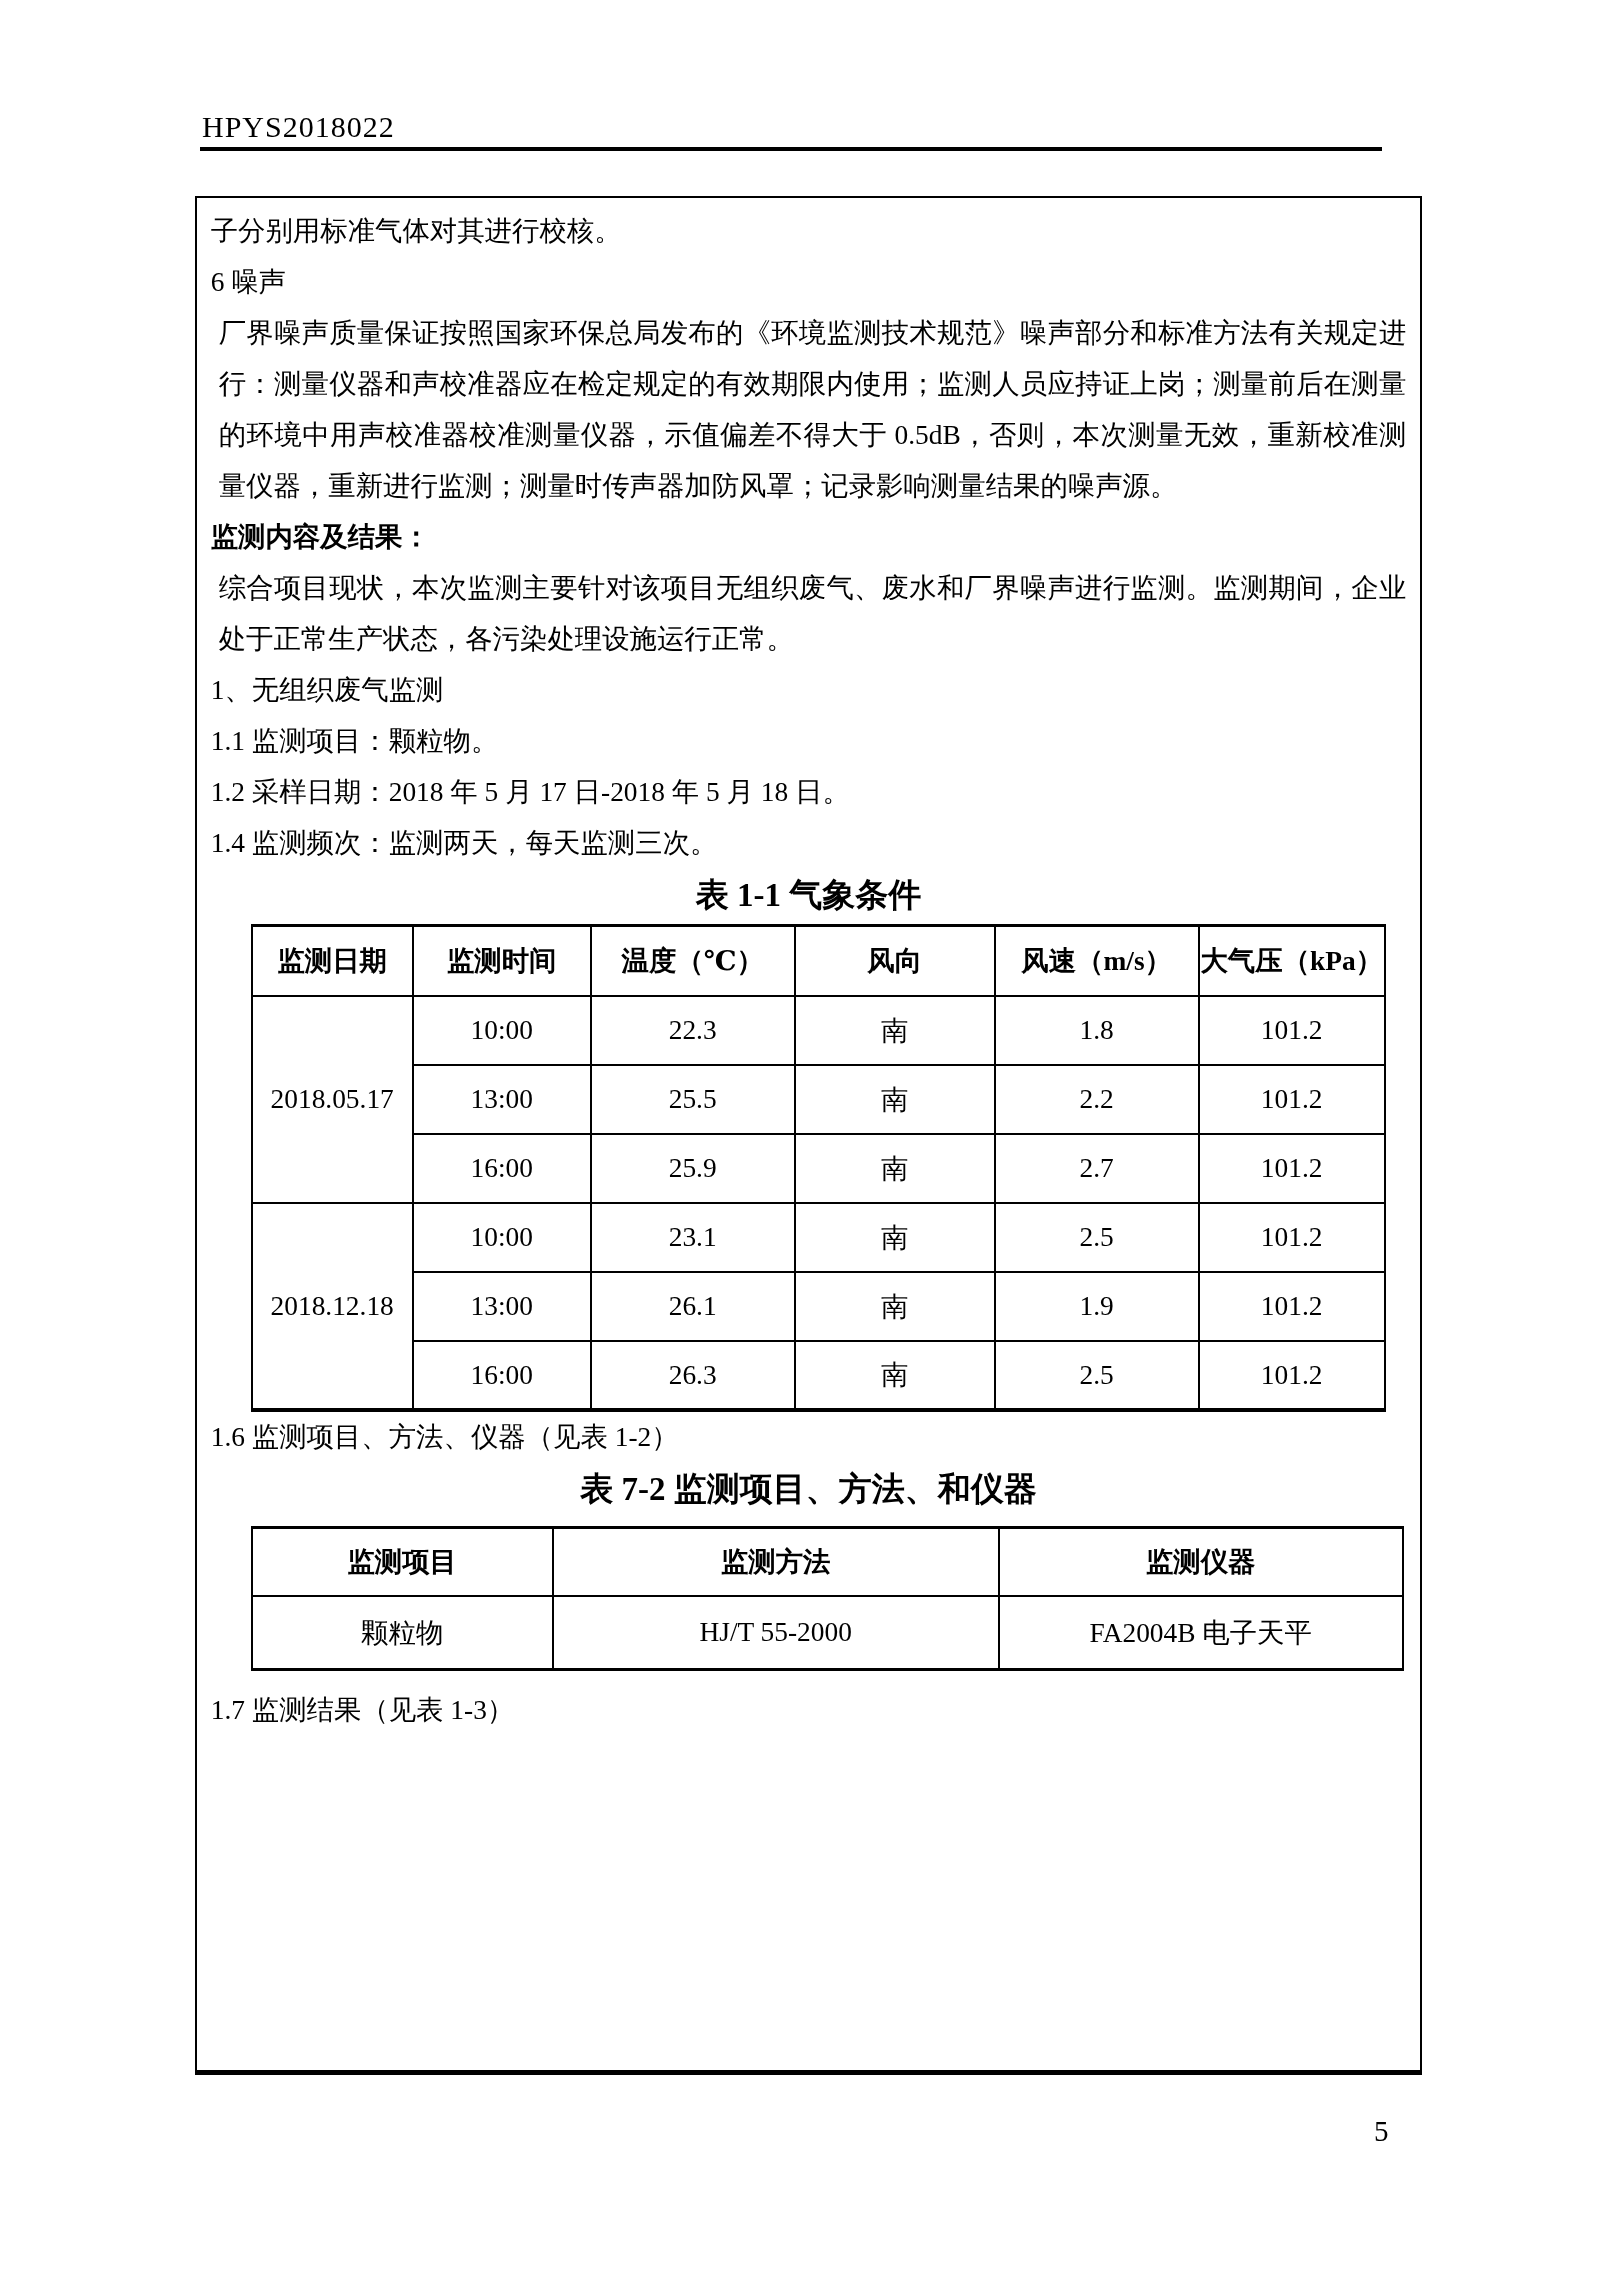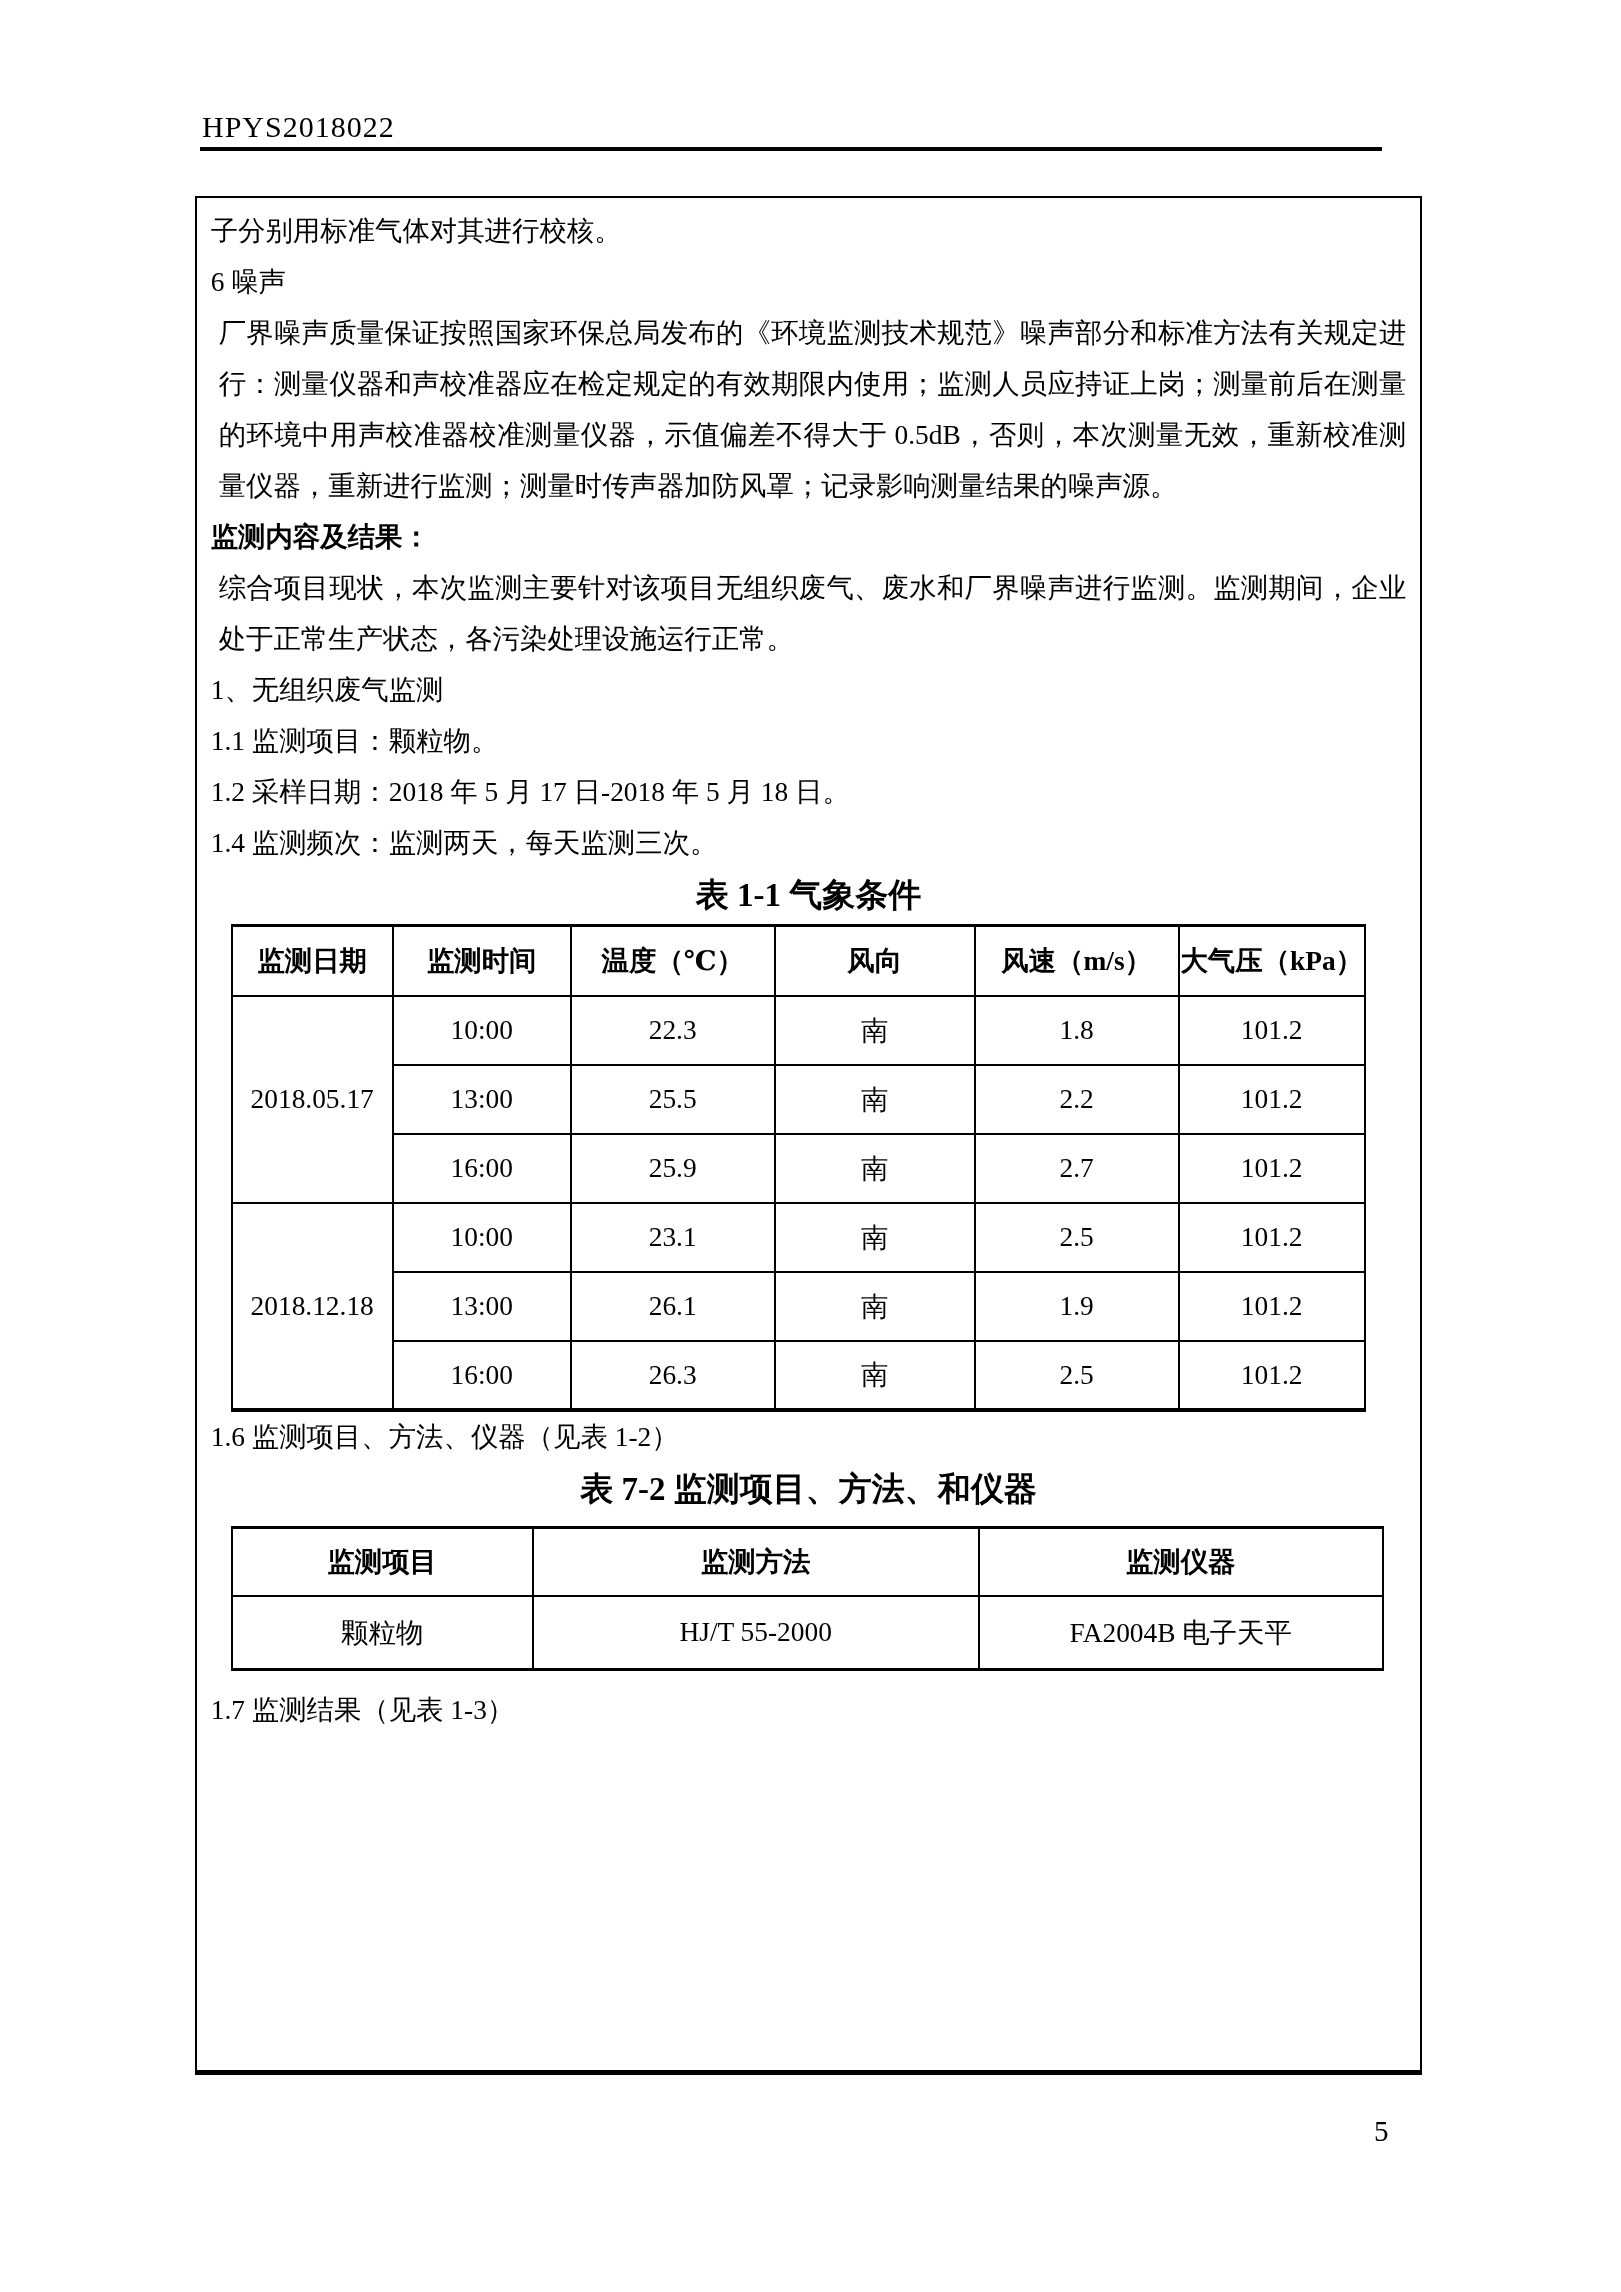--- a/index.html
+++ b/index.html
@@ -34,21 +34,21 @@
   p.justify { text-align: justify; margin-left: 8px; }
   p.bold { font-weight: bold; }
   p.tbl-title {
     font-size: 33px; font-weight: bold;
     text-align: center; line-height: 49px;
     margin: 2px 0 3.9px 0;
   }
   table.grid {
     border-collapse: collapse;
     table-layout: fixed;
-    margin-left: 20px;
+    margin-left: 40px;
     border-top: 3.9px solid #000;
   }
   table.grid th, table.grid td {
     border: 2px solid #000;
     text-align: center; vertical-align: middle;
     padding: 0; font-size: 27.4px;
     overflow: hidden;
   }
   table.grid thead th { font-weight: bold; }
   

